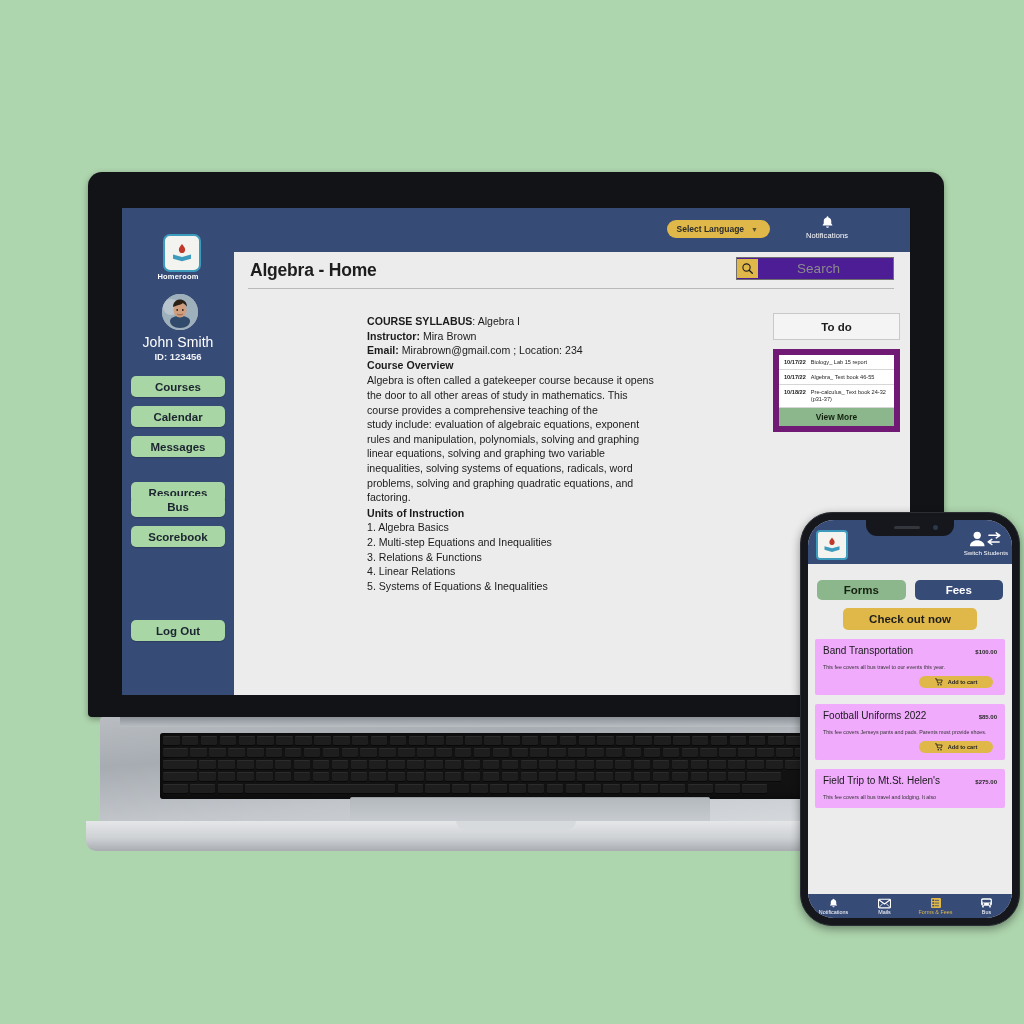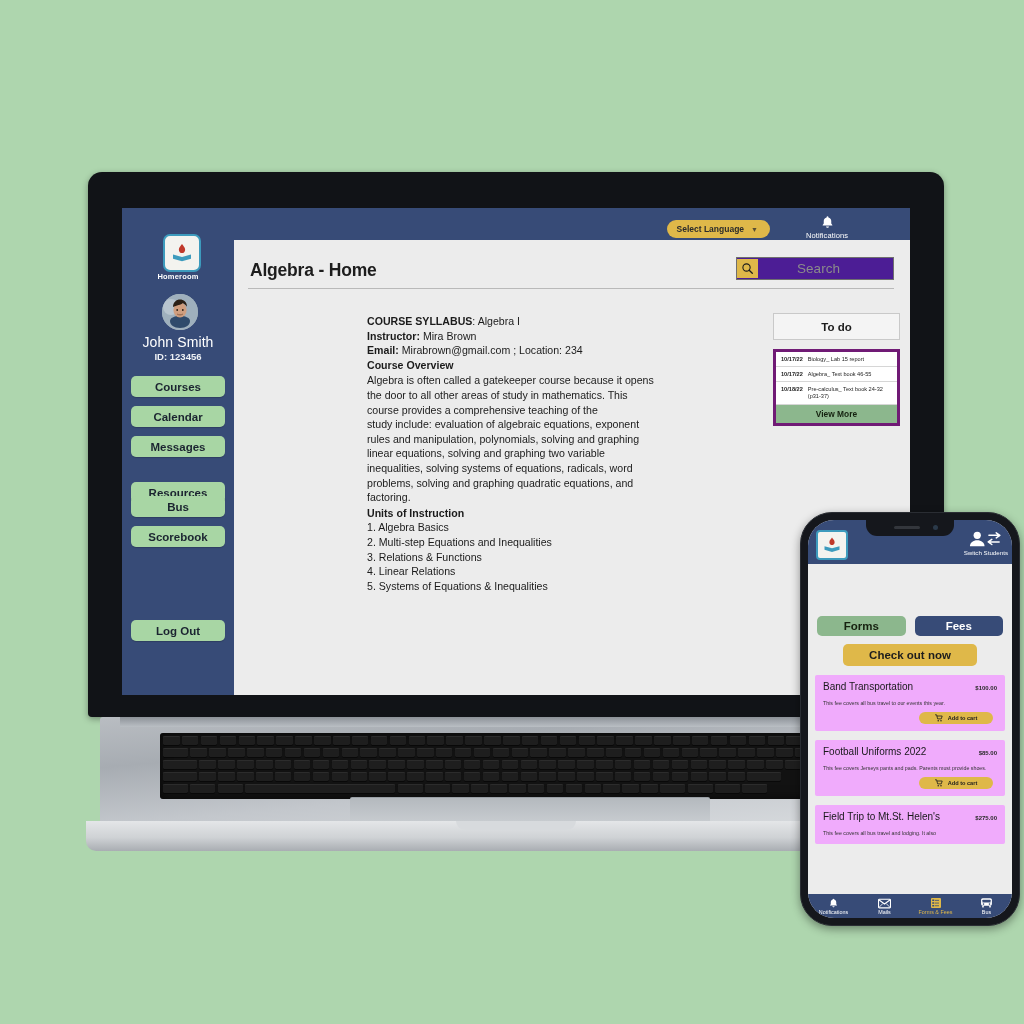--- a/index.html
+++ b/index.html
@@ -19,21 +19,21 @@
     box-shadow:0 2px 6px rgba(0,0,0,.35);
   }
   .lid-inner{
     position:absolute;left:34px;top:36px;width:788px;height:487px;
     background:#efefef;overflow:hidden;
   }
   
   .screen{position:absolute;left:0;top:0;width:788px;height:487px;background:#ececec;}
 
   .topbar{
-    position:absolute;left:0;top:0;width:788px;height:32px;background:#374b77;
+    position:absolute;left:0;top:0;width:788px;height:44px;background:#374b77;
   }
   .sidebar{
     position:absolute;left:0;top:0;width:112px;height:487px;background:#374b77;
   }
   .content{
     position:absolute;left:112px;top:44px;width:676px;height:443px;background:#ececec;
   }
 
   .lang-pill{
     position:absolute;right:140px;top:12px;
@@ -109,21 +109,21 @@
   .syl .units{margin-top:1px;}
   .syl .unit-row{white-space:nowrap;}
 
   
   .todo{position:absolute;right:10px;top:61px;width:127px;}
   .todo-head{
     height:25px;background:#f4f4f4;border:1px solid #c9c9c9;
     display:flex;align-items:center;justify-content:center;
     font-size:11.5px;font-weight:700;color:#1c1c1c;
   }
-  .todo-list{margin-top:9px;border:3px solid #701a75;background:#fff;}
+  .todo-list{margin-top:9px;border:6px solid #701a75;background:#fff;}
   .todo-row{
     display:flex;gap:5px;padding:3.5px 5px;border-bottom:1px solid #d6d6d6;
     font-size:5.6px;line-height:7.2px;color:#1d1d1d;
   }
   .todo-row .dt{font-weight:700;flex:0 0 auto;}
   .todo-more{
     background:#8cb78d;text-align:center;font-size:8.4px;font-weight:700;
     color:#14210f;padding:4px 0;
   }
 
@@ -189,21 +189,21 @@
     background:#f3f3ef;border:2px solid #3d9bbd;border-radius:4px;
     display:flex;align-items:center;justify-content:center;
   }
   .p-switch{
     position:absolute;right:4px;top:10px;
     display:flex;flex-direction:column;align-items:center;color:#fff;
   }
   .p-switch .lbl{font-size:6.2px;margin-top:1px;}
 
   .p-body{position:absolute;left:0;top:44px;width:204px;height:330px;background:#ececec;overflow:hidden;}
-  .p-tabs{display:flex;gap:9px;padding:24px 9px 0 9px;margin-top:28px;}
+  .p-tabs{display:flex;gap:9px;padding:16px 9px 0 9px;}
   .p-tab{
     flex:1;height:20px;border-radius:5px;display:flex;align-items:center;justify-content:center;
     font-size:11.5px;font-weight:600;
   }
   .p-tab.active{background:#8cb78d;color:#16210f;}
   .p-tab.inactive{background:#374b77;color:#ffffff;}
   .checkout{
     margin:8px auto 0 auto;width:134px;height:22px;background:#dfb849;border-radius:5px;
     display:flex;align-items:center;justify-content:center;
     font-size:11.5px;font-weight:700;color:#1d1d1d;

